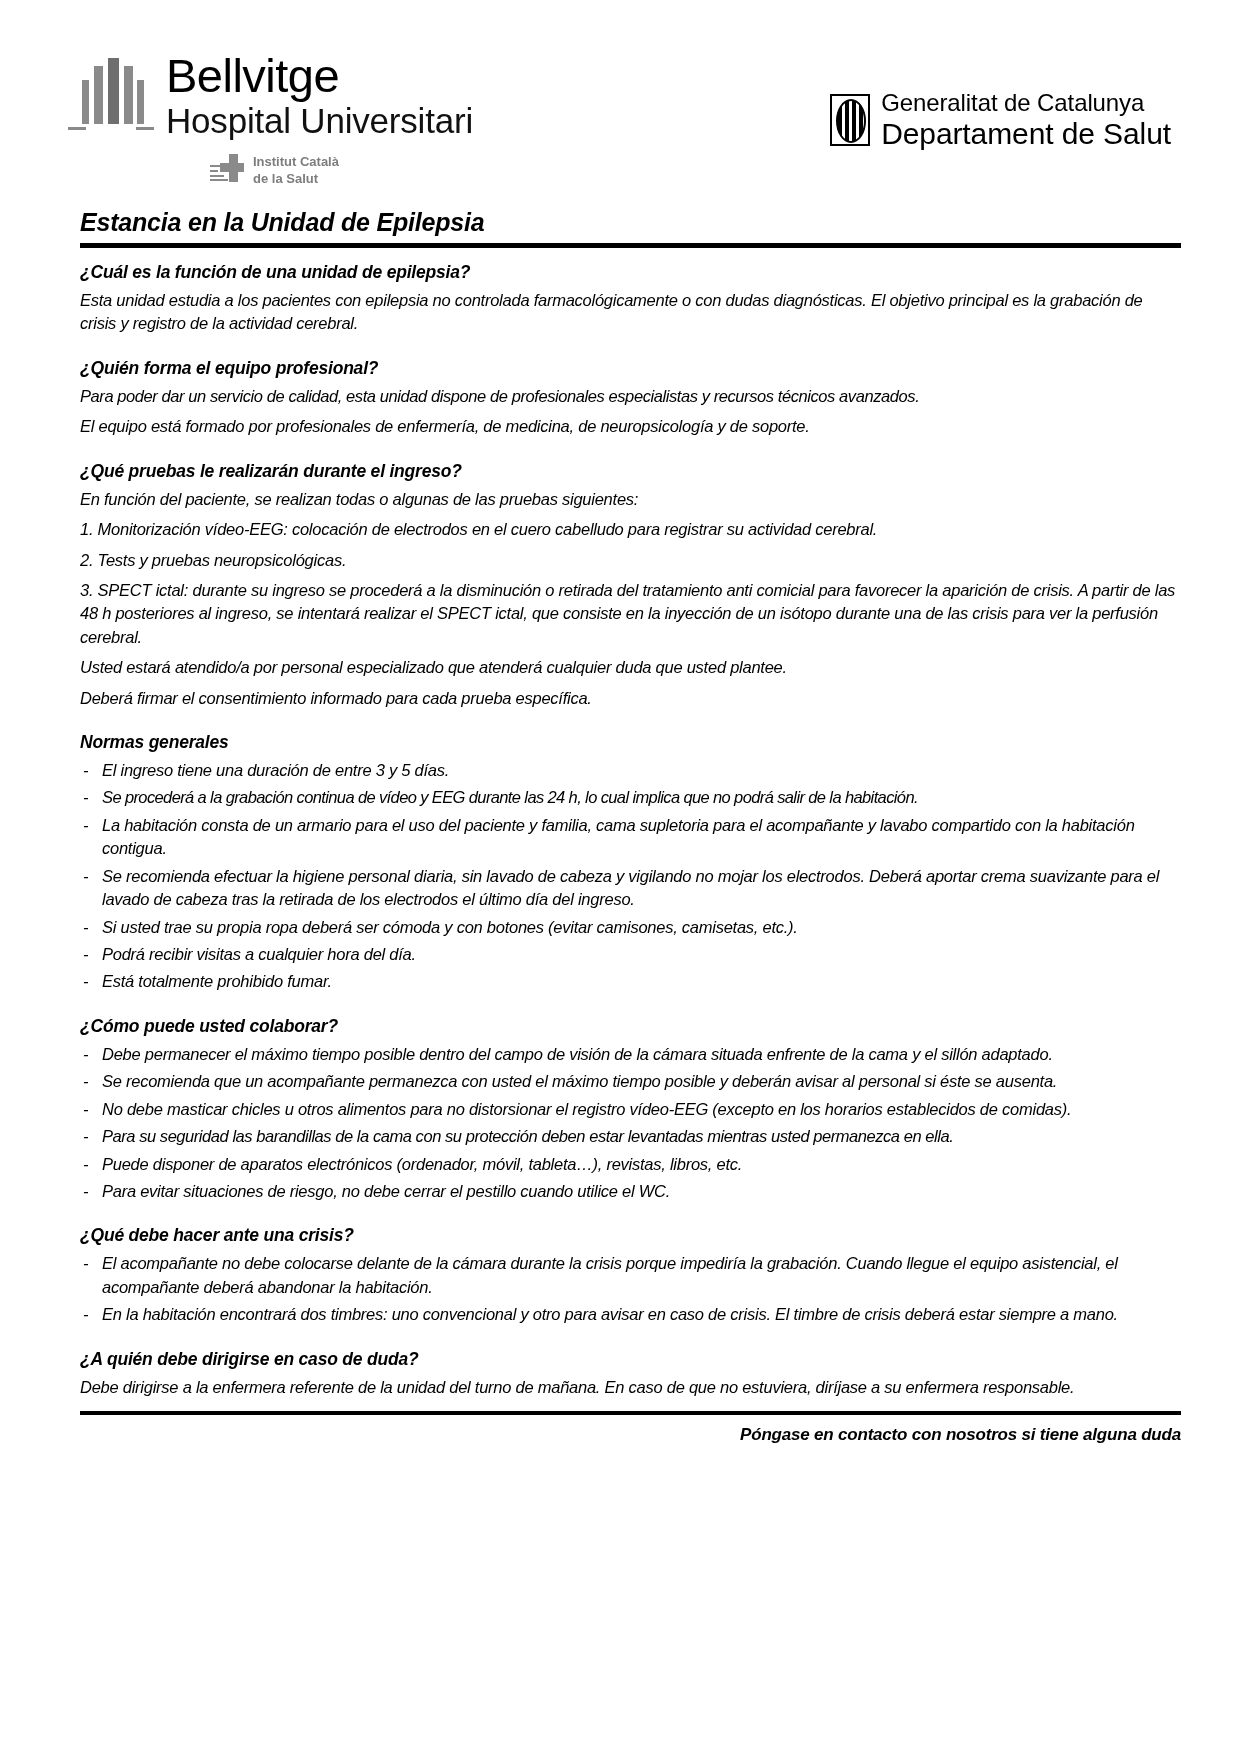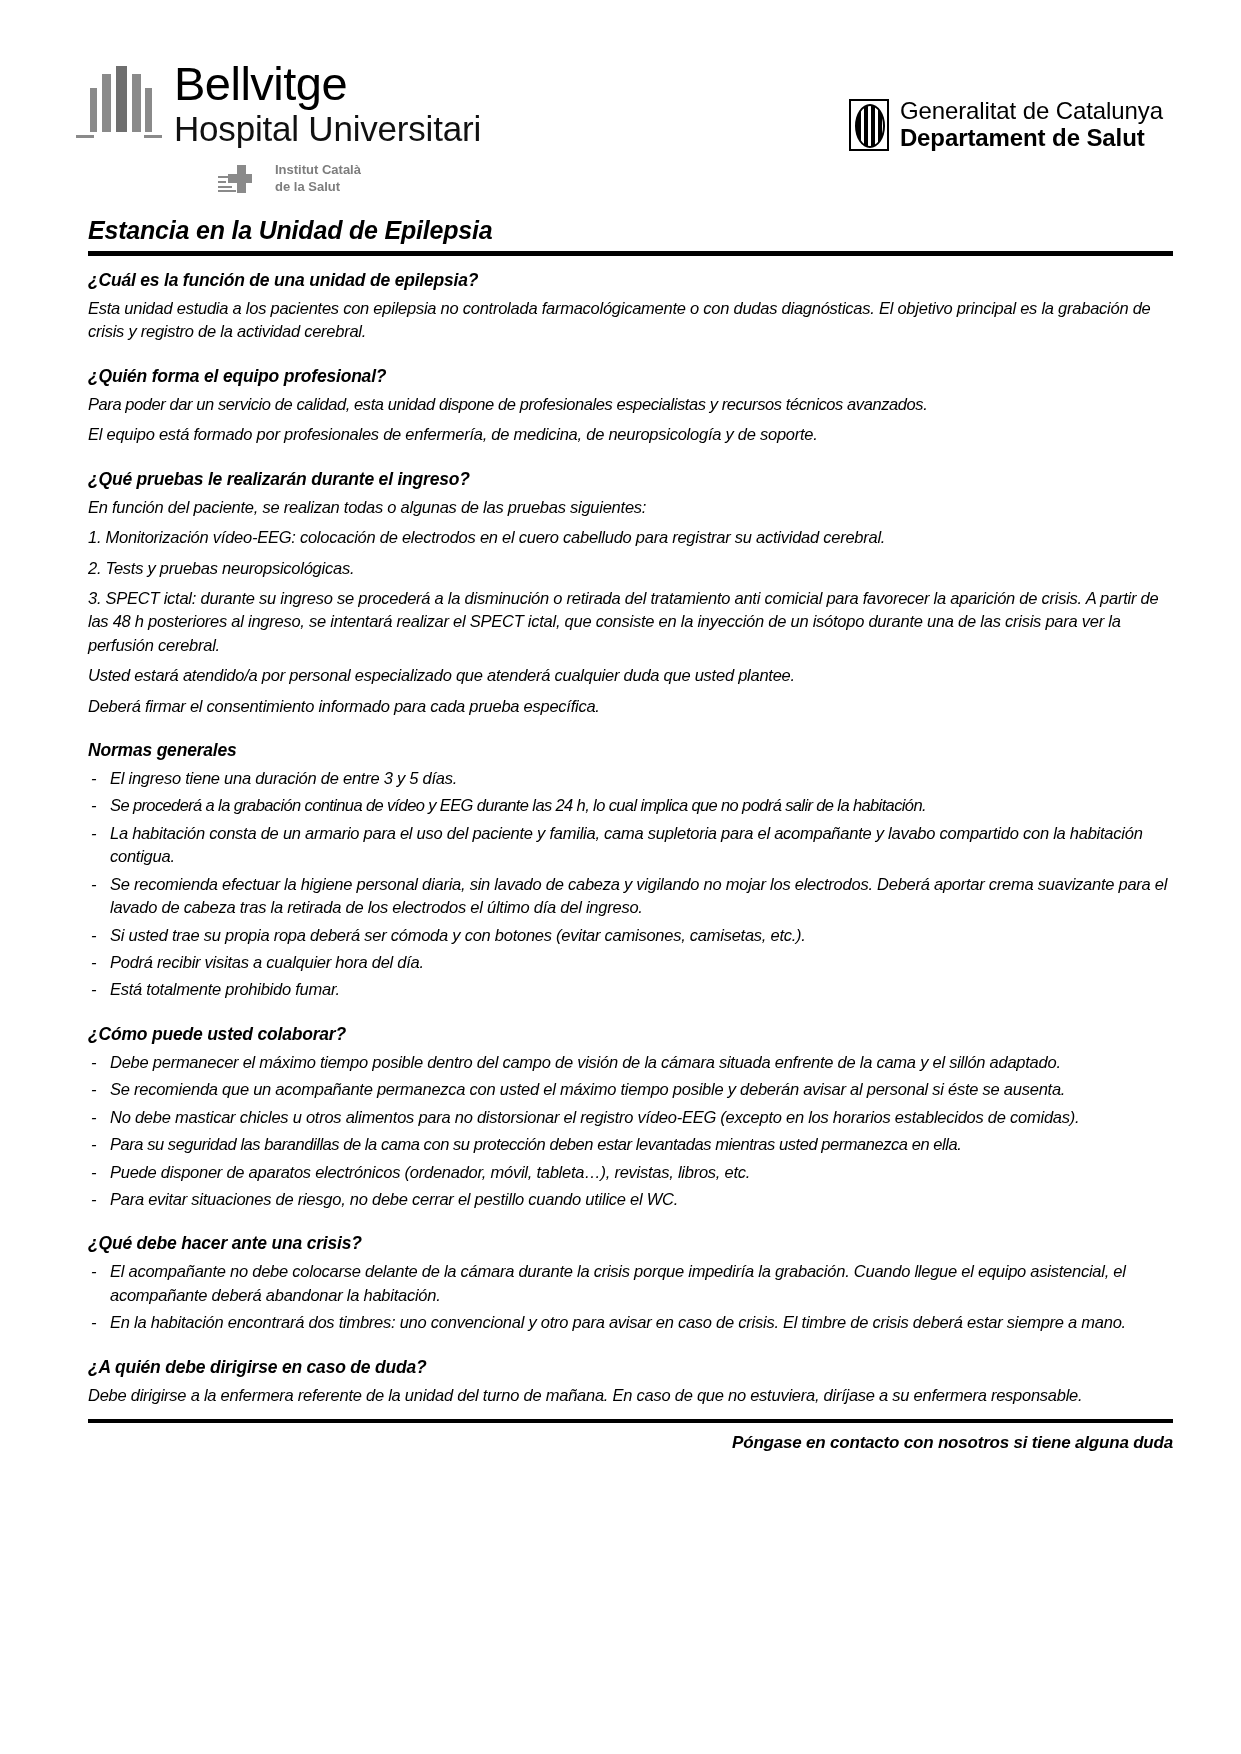--- a/index.html
+++ b/index.html
@@ -14,21 +14,21 @@
     font-family: "Liberation Sans", sans-serif;
     color: #000000;
     position: relative;
     overflow: hidden;
   }
   .page {
     position: relative;
     width: 1241px;
     height: 1298px;
     box-sizing: border-box;
-    padding: 12px;
+    padding: 4px;
   }
 
   
   .header {
     position: relative;
     height: 200px;
     padding: 48px 56px 0 56px;
     box-sizing: border-box;
   }
   .logo-row {
@@ -71,22 +71,22 @@
     font-weight: 300;
     color: #111;
     letter-spacing: -0.2px;
     line-height: 1.1;
     margin-top: 2px;
   }
 
   
   .ics {
     display: flex;
-    align-items: center;
-    gap: 23px;
+    align-items: flex-start;
+    gap: 9px;
     margin: 14px 0 0 150px;
   }
   .ics-mark { position: relative; width: 34px; height: 28px; flex:0 0 auto;}
   .ics-cross-v { position:absolute; left:19px; top:0; width:9px; height:28px; background:#8a8a8a;}
   .ics-cross-h { position:absolute; left:10px; top:9px; width:24px; height:9px; background:#8a8a8a;}
   .ics-line { position:absolute; left:0; height:2px; background:#8a8a8a;}
   .ics-text {
     font-size: 13px;
     line-height: 1.25;
     color: #7d7d7d;
@@ -119,21 +119,21 @@
     border: 2px solid #000;
     box-sizing: border-box;
     overflow: hidden;
     background:
       repeating-linear-gradient(to right,
         #000 0px, #000 4px,
         #fff 4px, #fff 7px);
   }
   .gen-words { line-height: 1.12; }
   .gen-l1 { font-size: 24px; font-weight: 400; color:#000; letter-spacing:-0.1px;}
-  .gen-l2 { font-size: 24px; font-weight: 700; color:#000; letter-spacing:-0.1px;}
+  .gen-l2 { font-size: 30px; font-weight: 400; color:#000; letter-spacing:-0.1px;}
 
   
   .content {
     padding: 0 56px 0 56px;
     box-sizing: border-box;
     margin-left: 20px;
   }
   .doc-title {
     font-size: 25px;
     font-weight: 700;

